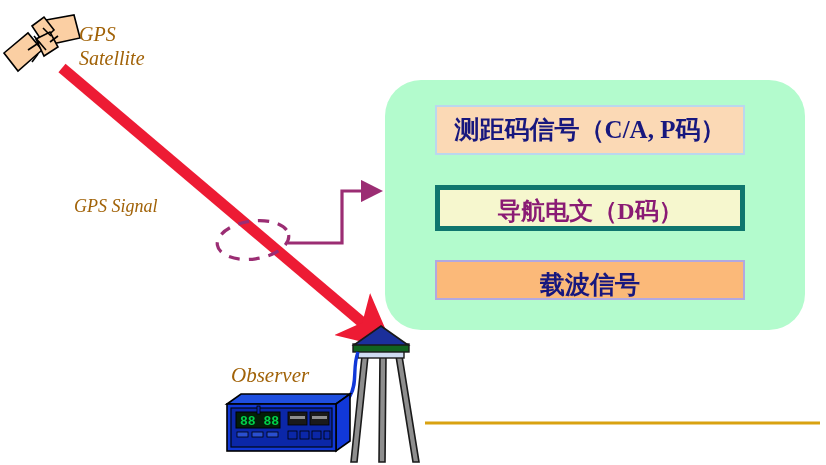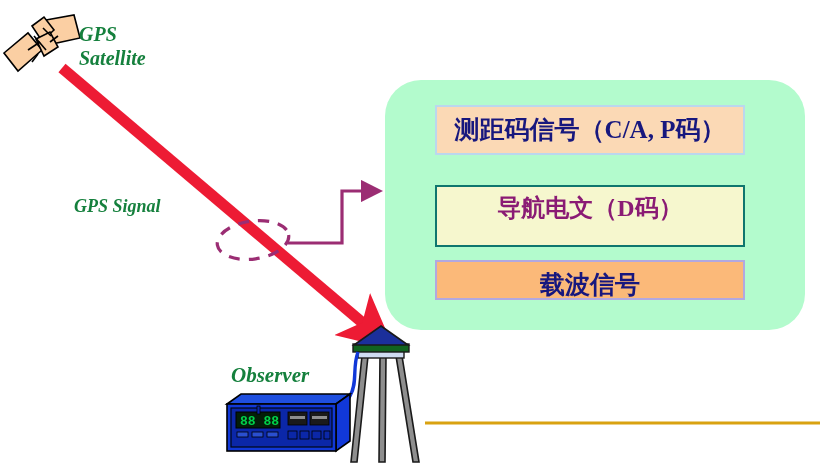--- a/index.html
+++ b/index.html
@@ -23,23 +23,23 @@
     position: absolute;
     left: 2px;
     top: 6px;
     width: 80px;
     height: 78px;
   }
 
   
   .label-red {
     position: absolute;
-    color: #15803d;
+    color: #a16207;
     font-family: "Liberation Serif", serif;
-    font-weight: bold;
+    font-weight: normal;
     font-style: italic;
     white-space: pre;
     line-height: 1.22;
   }
   #gps-satellite-label {
     left: 79px;
     top: 22px;
     font-size: 20px;
   }
   #gps-signal-label {
@@ -91,24 +91,24 @@
     height: 50px;
     line-height: 46px;
     background: #FBD9B5;
     border: 2px solid #BBD7EE;
     color: #17177E;
     font-size: 25px;
     text-align: center;
   }
   #box-nav-message {
     top: 105px;
-    height: 62px;
+    height: 46px;
     line-height: 42px;
     background: #F6F7CE;
-    border: 2px solid #0f766e;
+    border: 5px solid #0f766e;
     color: #8A1B74;
     font-size: 24px;
   }
   #box-carrier {
     top: 180px;
     height: 40px;
     line-height: 46px;
     background: #FBB979;
     border: 2px solid #B2A8E0;
     color: #17177E;

